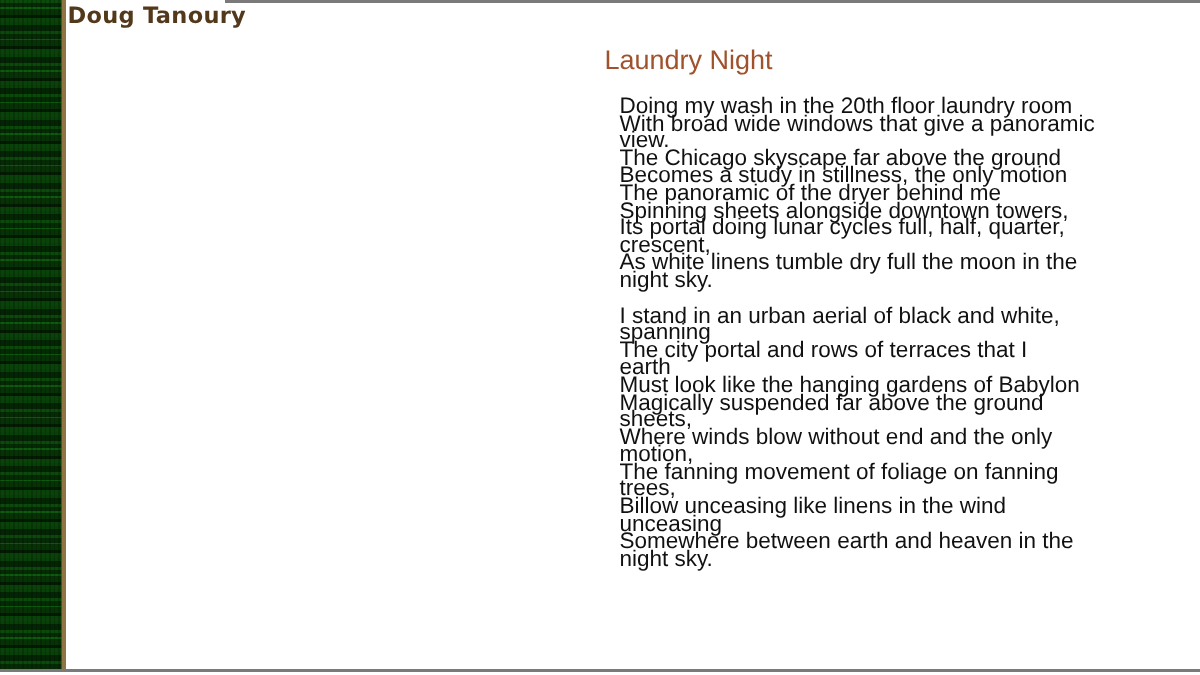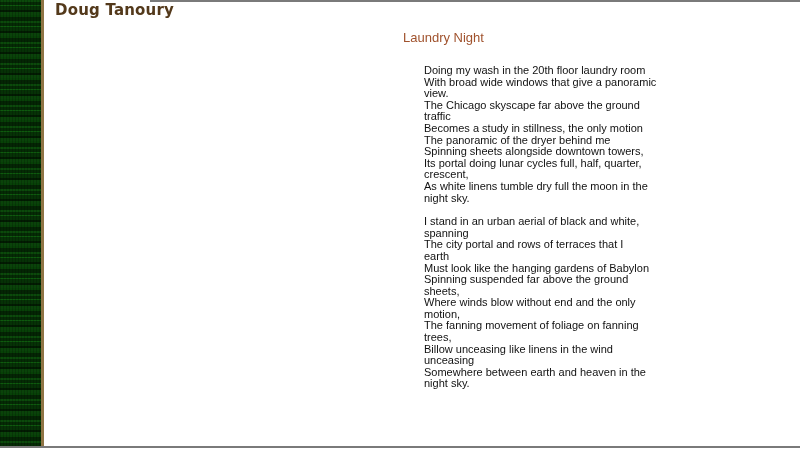--- a/index.html
+++ b/index.html
@@ -44,39 +44,39 @@
     background: #7a7a7a;
   }
   .bottom-rule {
     position: absolute;
     left: 0; top: 446px;
     width: 800px; height: 2px;
     background: #7a7a7a;
   }
   .author {
     position: absolute;
-    left: 55px; top: 1px;
+    left: 45px; top: 1px;
     font-family: "DejaVu Sans", sans-serif;
     font-weight: bold;
     font-size: 15px;
     color: #53391b;
     letter-spacing: 0.2px;
     white-space: nowrap;
   }
   .poem-title {
     position: absolute;
     left: 403px; top: 30px;
-    font-size: 13px;
+    font-size: 18px;
     color: #a0522d;
     white-space: nowrap;
   }
   .poem {
     position: absolute;
-    left: 424px; top: 65px;
-    font-size: 11px;
+    left: 413px; top: 65px;
+    font-size: 15px;
     line-height: 11.6px;
     color: #111111;
   }
   .stanza { margin: 0 0 12px 0; }
   .poem-line { white-space: nowrap; }
 </style>
 </head>
 <body>
 
 <div class="page">
@@ -88,36 +88,35 @@
   <div class="author">Doug Tanoury</div>
 
   <div class="poem-title">Laundry Night</div>
 
   <div class="poem">
       <div class="stanza">
         <div class="poem-line">Doing my wash in the 20th floor laundry room</div>
         <div class="poem-line">With broad wide windows that give a panoramic</div>
         <div class="poem-line">view.</div>
         <div class="poem-line">The Chicago skyscape far above the ground</div>
-        <div class="poem-line">traffic</div>
         <div class="poem-line">Becomes a study in stillness, the only motion</div>
         <div class="poem-line">The panoramic of the dryer behind me</div>
         <div class="poem-line">Spinning sheets alongside downtown towers,</div>
         <div class="poem-line">Its portal doing lunar cycles full, half, quarter,</div>
         <div class="poem-line">crescent,</div>
         <div class="poem-line">As white linens tumble dry full the moon in the</div>
         <div class="poem-line">night sky.</div>
       </div>
       <div class="stanza">
         <div class="poem-line">I stand in an urban aerial of black and white,</div>
         <div class="poem-line">spanning</div>
         <div class="poem-line">The city portal and rows of terraces that I</div>
         <div class="poem-line">earth</div>
         <div class="poem-line">Must look like the hanging gardens of Babylon</div>
-        <div class="poem-line">Spinning suspended far above the ground</div>
+        <div class="poem-line">Magically suspended far above the ground</div>
         <div class="poem-line">sheets,</div>
         <div class="poem-line">Where winds blow without end and the only</div>
         <div class="poem-line">motion,</div>
         <div class="poem-line">The fanning movement of foliage on fanning</div>
         <div class="poem-line">trees,</div>
         <div class="poem-line">Billow unceasing like linens in the wind</div>
         <div class="poem-line">unceasing</div>
         <div class="poem-line">Somewhere between earth and heaven in the</div>
         <div class="poem-line">night sky.</div>
       </div>

